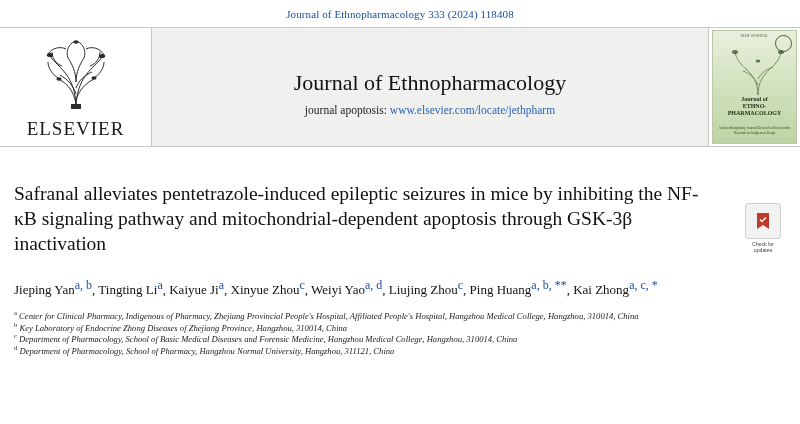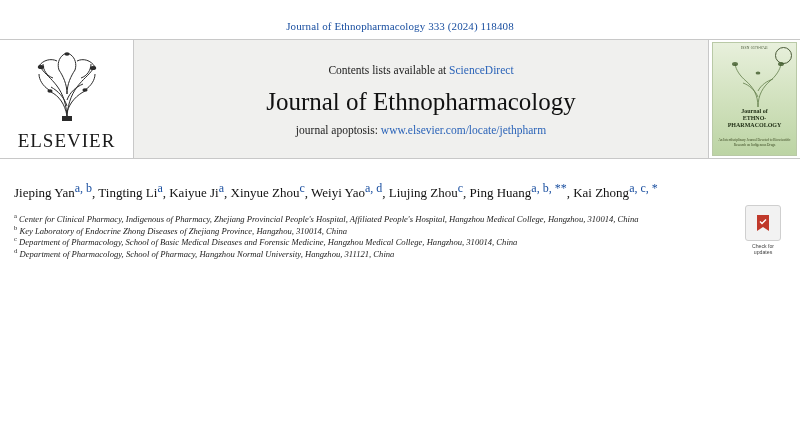--- a/index.html
+++ b/index.html
@@ -16,36 +16,36 @@
     position: relative;
   }
 
   
   .running-head {
     width: 100%;
     text-align: center;
     font-family: "Liberation Serif", serif;
     font-size: 11px;
     color: #1a4fa0;
-    padding-top: 20px;
+    padding-top: 8px;
     letter-spacing: 0.1px;
   }
 
   
   .masthead {
     margin-top: 7px;
     display: flex;
     align-items: stretch;
     height: 118px;
     border-top: 1px solid #c8c8c8;
     border-bottom: 1px solid #c8c8c8;
   }
 
   .elsevier-logo {
-    width: 134px;
+    width: 152px;
     background: #ffffff;
     border-right: 1px solid #c8c8c8;
     display: flex;
     flex-direction: column;
     align-items: center;
     justify-content: flex-start;
     padding-top: 4px;
     box-sizing: border-box;
   }
   .elsevier-logo .tree {
@@ -73,21 +73,21 @@
   }
   .contents-line {
     font-size: 11.5px;
     color: #222;
     margin-top: 2px;
   }
   .contents-line .sd {
     color: #2a63b8;
   }
   .journal-title {
-    font-size: 25px;
+    font-size: 22px;
     margin: 12px 0 8px 0;
     color: #111;
     font-family: "Liberation Serif", serif;
   }
   .homepage-line {
     font-size: 11.5px;
     color: #222;
   }
   .homepage-line .url {
     color: #2a63b8;
@@ -261,23 +261,20 @@
           <ellipse cx="21" cy="41" rx="2.6" ry="1.7"></ellipse>
           <ellipse cx="56" cy="40" rx="2.6" ry="1.7"></ellipse>
         </g>
         <rect x="33" y="66" width="10" height="5" fill="#2b2b2b"></rect>
       </svg>
     </div>
     <div class="word">ELSEVIER</div>
   </div>
 
   <div class="masthead-center">
-    <div class="contents-line">
-      <span>Contents lists available at </span><span class="sd">ScienceDirect</span>
-    </div>
     <div class="journal-title">Journal of Ethnopharmacology</div>
     <div class="homepage-line">
       <span>journal apoptosis: </span><span class="url">www.elsevier.com/locate/jethpharm</span>
     </div>
   </div>
 
   <div class="cover-thumb">
     <div class="cover-inner">
       <div class="cov-top">ISSN 0378-8741</div>
       <div class="cov-badge"></div>
@@ -314,20 +311,21 @@
         <path d="M4 2 h12 v16 l-6 -4 l-6 4 z" fill="#c0392b"></path>
         <path d="M7 8.5 l2 2 l4 -4" stroke="#ffffff" stroke-width="1.4" fill="none"></path>
       </svg>
     </div>
     <div class="label">
       <span>Check for</span><br>
       <span>updates</span>
     </div>
   </div>
 
+  <div class="title">Safranal alleviates pentetrazole-induced epileptic seizures in mice by inhibiting the NF-κB signaling pathway and mitochondrial-dependent apoptosis through GSK-3β inactivation</div>
 
   <div class="authors">
     <span><span>Jieping Yan</span><sup>a, b</sup></span><span>, </span><span><span>Tingting Li</span><sup>a</sup></span><span>, </span><span><span>Kaiyue Ji</span><sup>a</sup></span><span>, </span><span><span>Xinyue Zhou</span><sup>c</sup></span><span>, </span><span><span>Weiyi Yao</span><sup>a, d</sup></span><span>, </span><span><span>Liujing Zhou</span><sup>c</sup></span><span>, </span><span><span>Ping Huang</span><sup>a, b, **</sup></span><span>, </span><span><span>Kai Zhong</span><sup>a, c, *</sup></span>
   </div>
 
   <div class="affiliations">
     <div><sup>a</sup> <span>Center for Clinical Pharmacy, Indigenous of Pharmacy, Zhejiang Provincial People's Hospital, Affiliated People's Hospital, Hangzhou Medical College, Hangzhou, 310014, China</span></div>
     <div><sup>b</sup> <span>Key Laboratory of Endocrine Zhong Diseases of Zhejiang Province, Hangzhou, 310014, China</span></div>
     <div><sup>c</sup> <span>Department of Pharmacology, School of Basic Medical Diseases and Forensic Medicine, Hangzhou Medical College, Hangzhou, 310014, China</span></div>
     <div><sup>d</sup> <span>Department of Pharmacology, School of Pharmacy, Hangzhou Normal University, Hangzhou, 311121, China</span></div>

